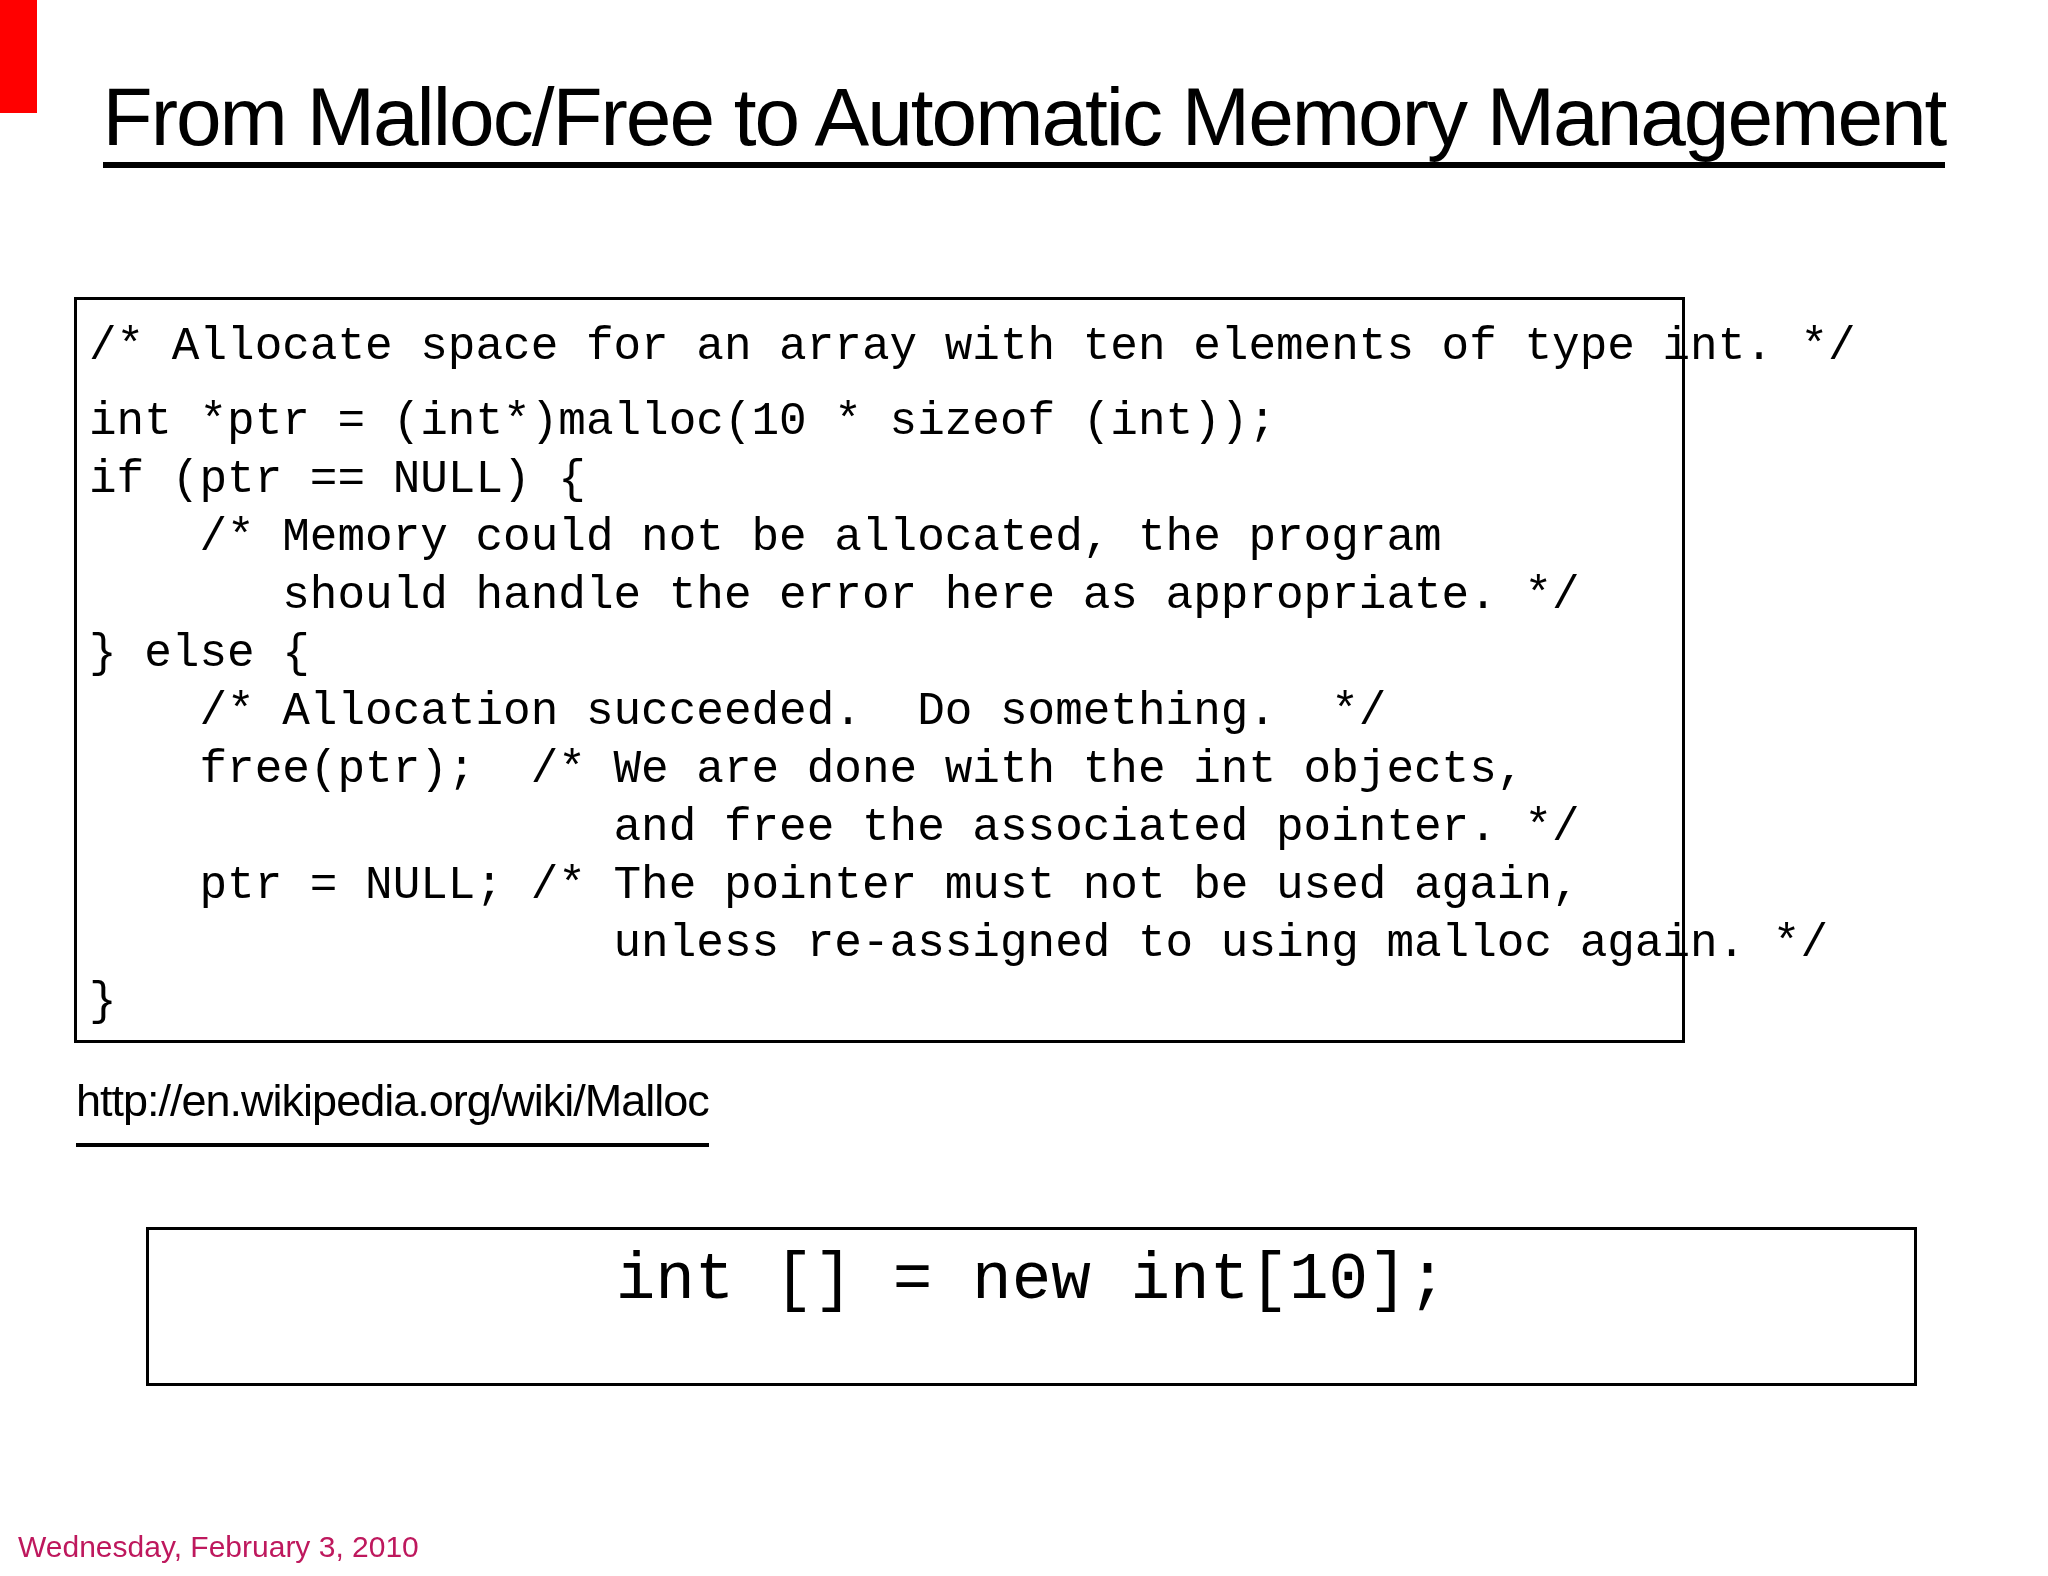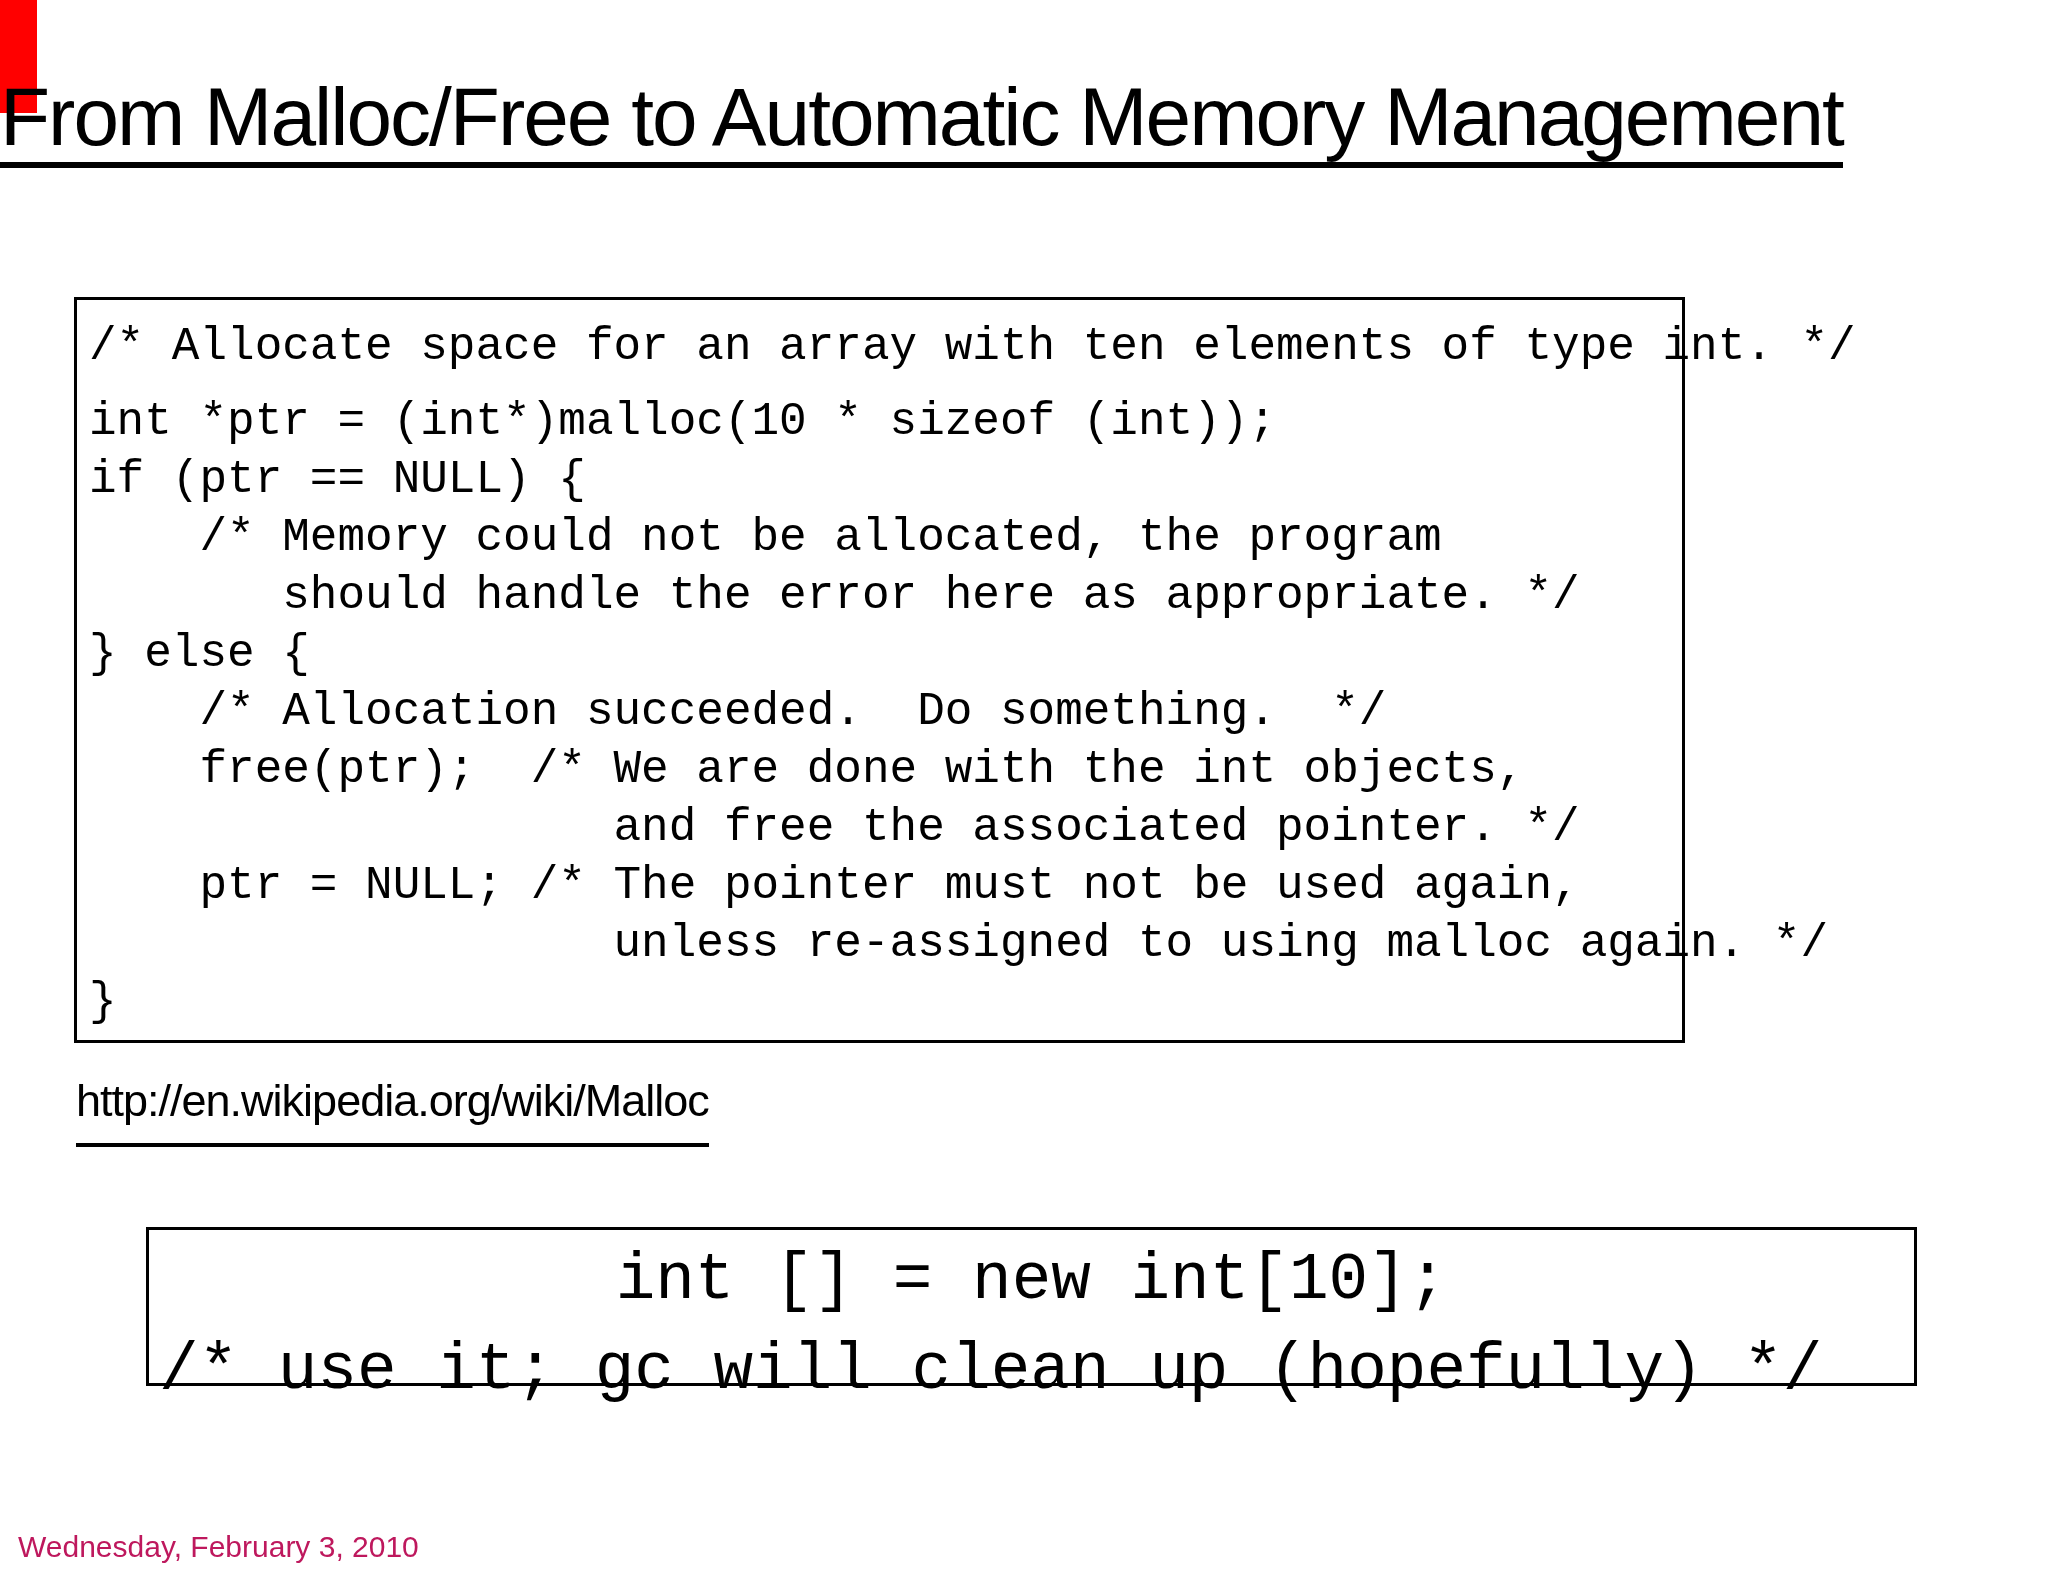--- a/index.html
+++ b/index.html
@@ -21,21 +21,21 @@
     width: 37px;
     height: 113px;
   }
 
   
   .title-wrap {
     position: absolute;
     top: 76px;
     left: 0;
     width: 2048px;
-    text-align: left;
+    text-align: center;
   }
   .title {
     display: inline-block;
     font-size: 82px;
     line-height: 1.0;
     letter-spacing: -2px;
     font-weight: normal;
     border-bottom: 6px solid #000;
     padding-bottom: 4px;
     white-space: nowrap;
@@ -129,16 +129,15 @@
                    and free the associated pointer. */
     ptr = NULL; /* The pointer must not be used again,
                    unless re-assigned to using malloc again. */
 }</pre>
 </div>
 
 <a href="#" class="wiki-link">http://en.wikipedia.org/wiki/Malloc</a>
 
 <div class="code-box-java">
   <div class="line line1">int [] = new int[10];</div>
-  <div class="line line2">/* use it; gc will clean up (hopefully) */</div>
 </div>
 
 <div class="footer-date">Wednesday, February 3, 2010</div>
 
 </body></html>

